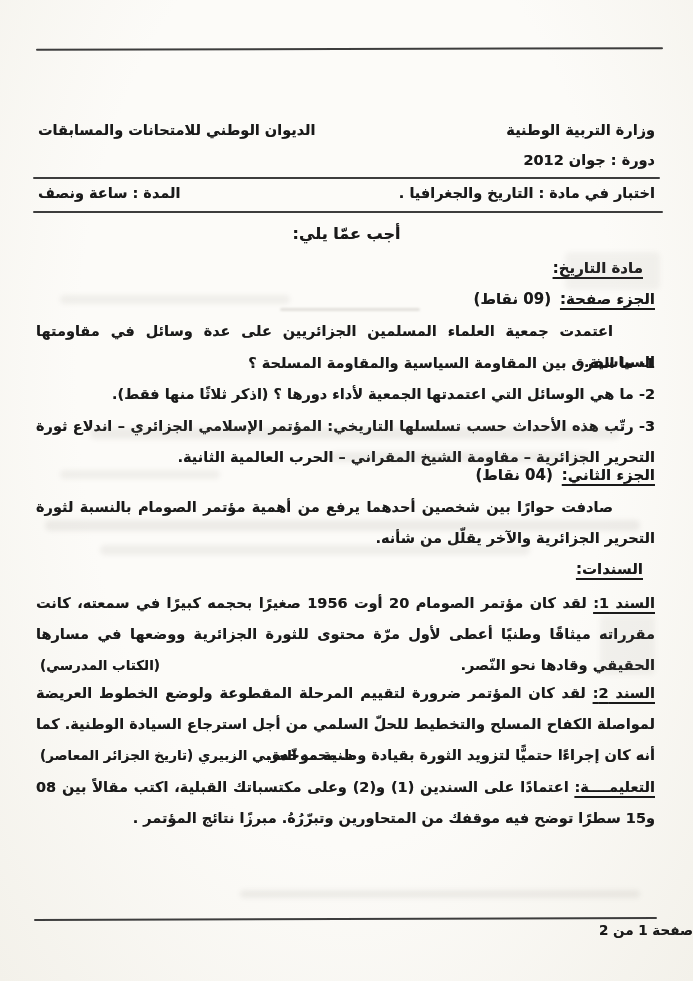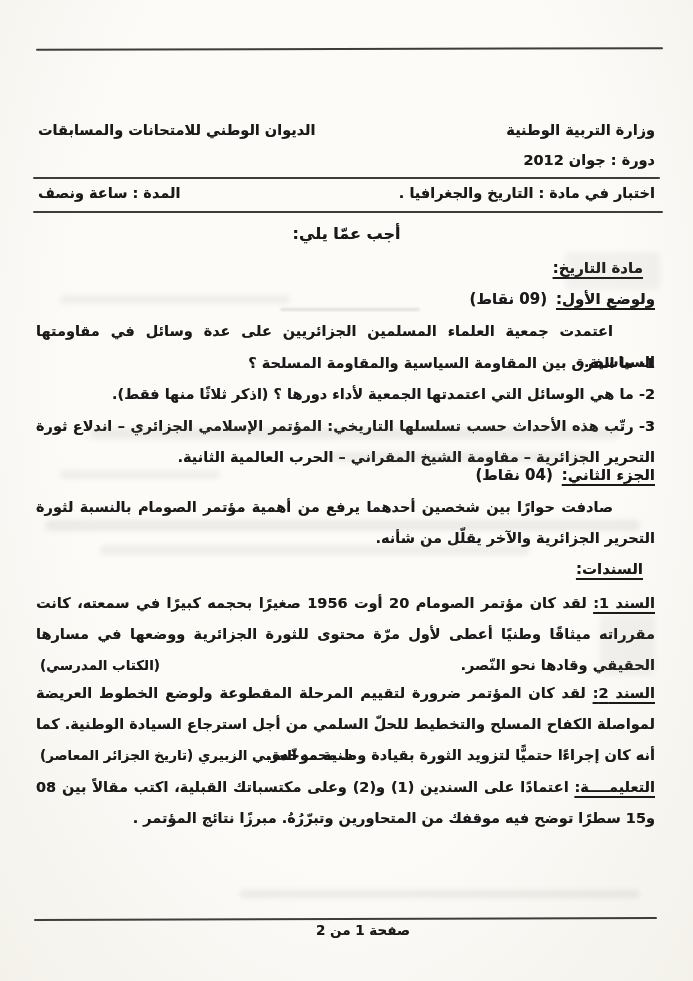--- a/index.html
+++ b/index.html
@@ -74,21 +74,21 @@
   .doc1{top:588px;}
   .doc2{top:678px;}
   .instr{top:772px;}
   .source{
     position:absolute;left:4px;top:62px;
     font-size:13.5px;font-weight:700;white-space:nowrap;
     text-shadow:0 0 .4px rgba(0,0,0,.5);
   }
   .footer-text{
     position:absolute;top:922px;left:0;right:0;
-    text-align:center;font-size:13.5px;font-weight:700;
+    font-size:13.5px;font-weight:700;
     text-shadow:0 0 .4px rgba(0,0,0,.5);
     margin-left:33px;
   }
 
   .artifact{
     position:absolute;background:#8a857c;border-radius:5px;
     filter:blur(2.5px);pointer-events:none;
   }
   .a1{top:295px;left:60px;width:230px;height:9px;opacity:.10;}
   .a2{top:308px;left:280px;width:140px;height:3px;opacity:.22;filter:blur(1px);}
@@ -125,21 +125,21 @@
     <span>المدة : ساعة ونصف</span>
   </div>
 
   <div class="rule rule-mid2"></div>
 
   <div class="prompt">أجب عمّا يلي:</div>
 
   <div class="sec-heading history-heading">مادة التاريخ:</div>
 
   <div class="part-label-row p1row">
-    <span class="u">ولوضع الأول:</span>
+    <span class="u">الجزء صفحة:</span>
     <span>(09 نقاط)</span>
   </div>
 
   <p class="para intro1">اعتمدت جمعية العلماء المسلمين الجزائريين على عدة وسائل في مقاومتها السياسية.</p>
 
   <p class="para q1">1- ما الفرق بين المقاومة السياسية والمقاومة المسلحة ؟</p>
   <p class="para q2">2- ما هي الوسائل التي اعتمدتها الجمعية لأداء دورها ؟ (اذكر ثلاثًا منها فقط).</p>
   <p class="para q3">3- رتّب هذه الأحداث حسب تسلسلها التاريخي: المؤتمر الإسلامي الجزائري – اندلاع ثورة التحرير الجزائرية – مقاومة الشيخ المقراني – الحرب العالمية الثانية.</p>
 
   <div class="part-label-row p2row">

